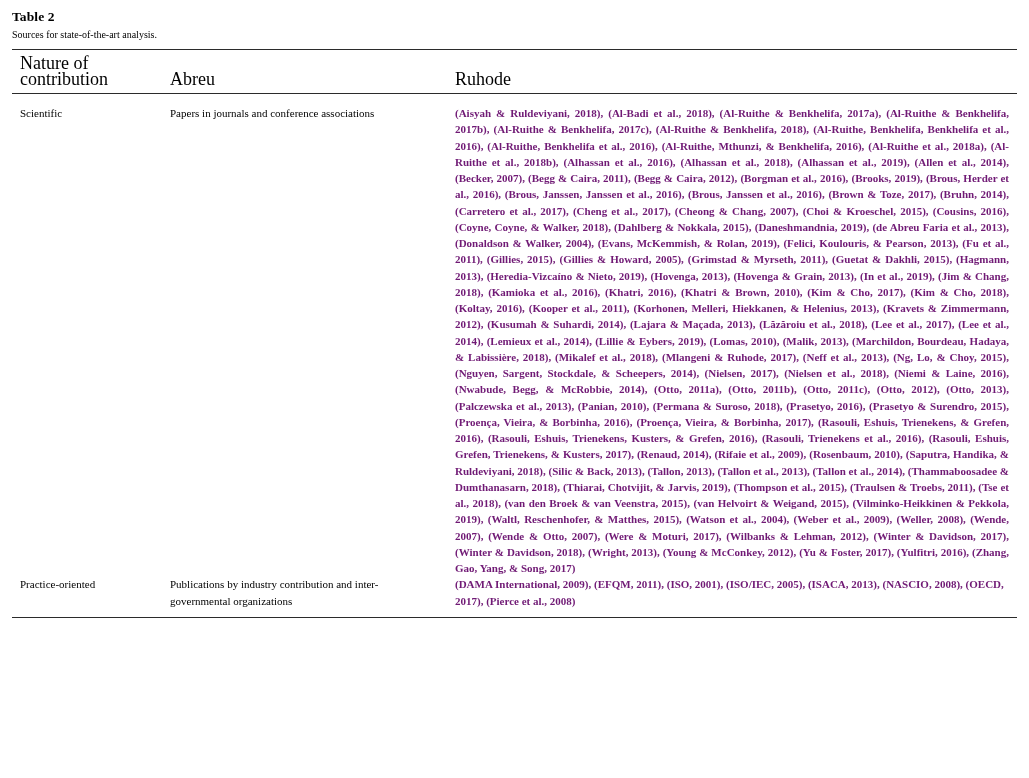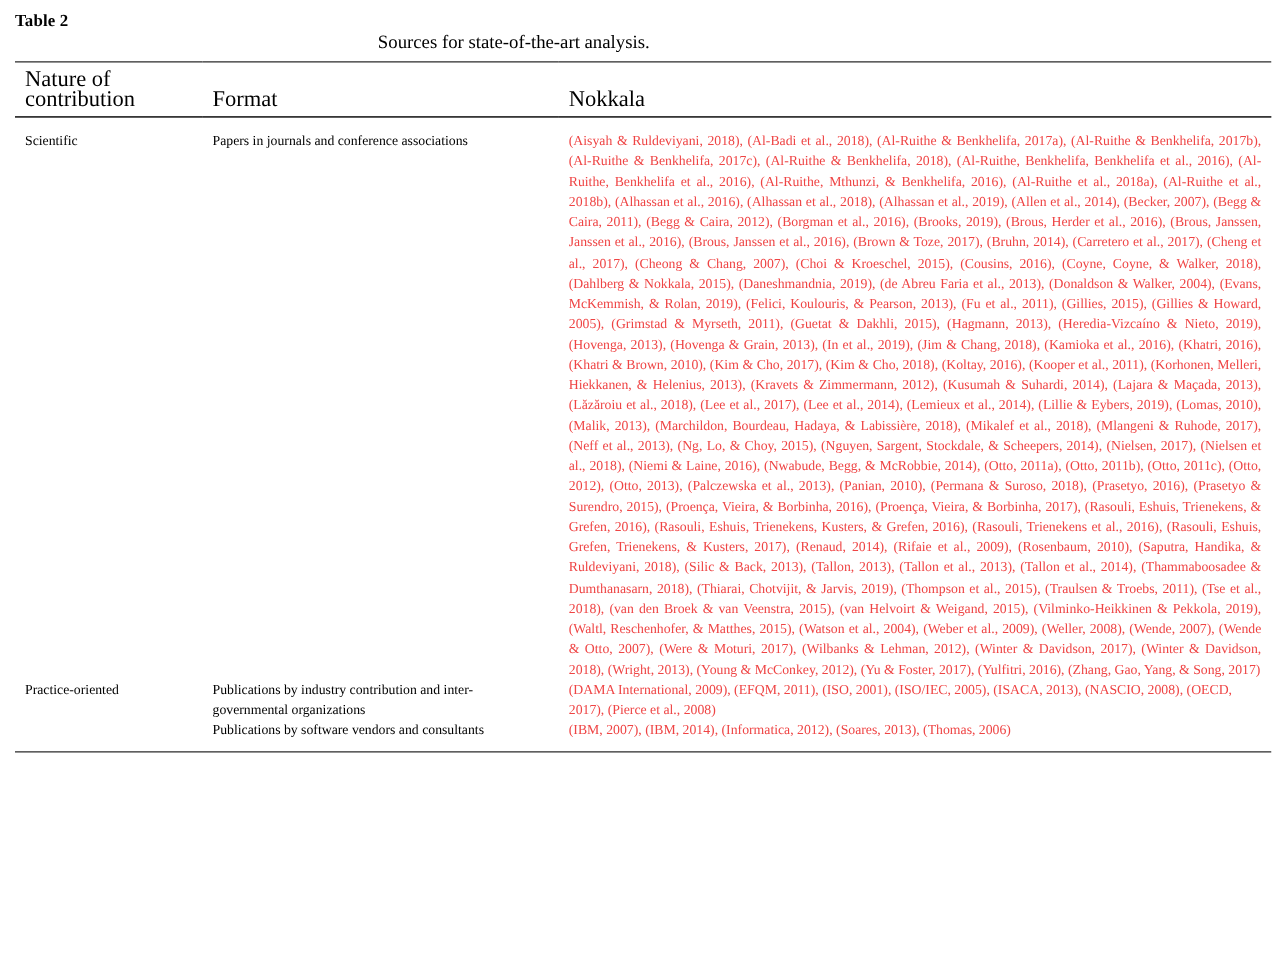--- a/index.html
+++ b/index.html
@@ -24,24 +24,23 @@
   .caption-block {
     margin: 0 0 6px 0;
   }
   .caption-label {
     font-weight: bold;
     font-size: 13.5px;
     line-height: 17px;
     letter-spacing: 0.1px;
   }
   .caption-text {
-    font-size: 15px;
+    font-size: 10px;
     line-height: 17px;
     margin-top: 1px;
-    text-align: center;
   }
   table.tbl {
     border-collapse: collapse;
     width: 1005px;
     table-layout: fixed;
     margin-top: 2px;
   }
   table.tbl thead th {
     text-align: left;
     font-weight: normal;
@@ -65,25 +64,26 @@
   tbody tr.first-row td {
     padding-top: 11px;
   }
   .cell-nature {
     white-space: nowrap;
   }
   .cell-format {
     padding-right: 14px !important;
   }
   .cell-sources {
-    color: #ef4444;
+    color: #701a75;
     text-align: justify;
     text-justify: inter-word;
     hyphens: none;
     word-spacing: 0px;
+    font-weight: bold;
   }
   .bottom-rule {
     border-top: 1.2px solid #2b2b2b;
     height: 0;
     width: 1005px;
     margin-top: 8px;
   }
   tr.tight td { padding-top: 0; }
   .nowrap-sources { text-align: left; }
 </style>
@@ -99,38 +99,33 @@
 
   <table class="tbl">
     <colgroup>
       <col class="col-nature">
       <col class="col-format">
       <col class="col-sources">
     </colgroup>
     <thead>
       <tr>
         <th>Nature of contribution</th>
-        <th>Format</th>
-        <th>Nokkala</th>
+        <th>Abreu</th>
+        <th>Ruhode</th>
       </tr>
     </thead>
     <tbody>
       <tr class="first-row">
         <td class="cell-nature">Scientific</td>
         <td class="cell-format">Papers in journals and conference associations</td>
         <td class="cell-sources">(Aisyah &amp; Ruldeviyani, 2018), (Al-Badi et al., 2018), (Al-Ruithe &amp; Benkhelifa, 2017a), (Al-Ruithe &amp; Benkhelifa, 2017b), (Al-Ruithe &amp; Benkhelifa, 2017c), (Al-Ruithe &amp; Benkhelifa, 2018), (Al-Ruithe, Benkhelifa, Benkhelifa et al., 2016), (Al-Ruithe, Benkhelifa et al., 2016), (Al-Ruithe, Mthunzi, &amp; Benkhelifa, 2016), (Al-Ruithe et al., 2018a), (Al-Ruithe et al., 2018b), (Alhassan et al., 2016), (Alhassan et al., 2018), (Alhassan et al., 2019), (Allen et al., 2014), (Becker, 2007), (Begg &amp; Caira, 2011), (Begg &amp; Caira, 2012), (Borgman et al., 2016), (Brooks, 2019), (Brous, Herder et al., 2016), (Brous, Janssen, Janssen et al., 2016), (Brous, Janssen et al., 2016), (Brown &amp; Toze, 2017), (Bruhn, 2014), (Carretero et al., 2017), (Cheng et al., 2017), (Cheong &amp; Chang, 2007), (Choi &amp; Kroeschel, 2015), (Cousins, 2016), (Coyne, Coyne, &amp; Walker, 2018), (Dahlberg &amp; Nokkala, 2015), (Daneshmandnia, 2019), (de Abreu Faria et al., 2013), (Donaldson &amp; Walker, 2004), (Evans, McKemmish, &amp; Rolan, 2019), (Felici, Koulouris, &amp; Pearson, 2013), (Fu et al., 2011), (Gillies, 2015), (Gillies &amp; Howard, 2005), (Grimstad &amp; Myrseth, 2011), (Guetat &amp; Dakhli, 2015), (Hagmann, 2013), (Heredia-Vizcaíno &amp; Nieto, 2019), (Hovenga, 2013), (Hovenga &amp; Grain, 2013), (In et al., 2019), (Jim &amp; Chang, 2018), (Kamioka et al., 2016), (Khatri, 2016), (Khatri &amp; Brown, 2010), (Kim &amp; Cho, 2017), (Kim &amp; Cho, 2018), (Koltay, 2016), (Kooper et al., 2011), (Korhonen, Melleri, Hiekkanen, &amp; Helenius, 2013), (Kravets &amp; Zimmermann, 2012), (Kusumah &amp; Suhardi, 2014), (Lajara &amp; Maçada, 2013), (Lăzăroiu et al., 2018), (Lee et al., 2017), (Lee et al., 2014), (Lemieux et al., 2014), (Lillie &amp; Eybers, 2019), (Lomas, 2010), (Malik, 2013), (Marchildon, Bourdeau, Hadaya, &amp; Labissière, 2018), (Mikalef et al., 2018), (Mlangeni &amp; Ruhode, 2017), (Neff et al., 2013), (Ng, Lo, &amp; Choy, 2015), (Nguyen, Sargent, Stockdale, &amp; Scheepers, 2014), (Nielsen, 2017), (Nielsen et al., 2018), (Niemi &amp; Laine, 2016), (Nwabude, Begg, &amp; McRobbie, 2014), (Otto, 2011a), (Otto, 2011b), (Otto, 2011c), (Otto, 2012), (Otto, 2013), (Palczewska et al., 2013), (Panian, 2010), (Permana &amp; Suroso, 2018), (Prasetyo, 2016), (Prasetyo &amp; Surendro, 2015), (Proença, Vieira, &amp; Borbinha, 2016), (Proença, Vieira, &amp; Borbinha, 2017), (Rasouli, Eshuis, Trienekens, &amp; Grefen, 2016), (Rasouli, Eshuis, Trienekens, Kusters, &amp; Grefen, 2016), (Rasouli, Trienekens et al., 2016), (Rasouli, Eshuis, Grefen, Trienekens, &amp; Kusters, 2017), (Renaud, 2014), (Rifaie et al., 2009), (Rosenbaum, 2010), (Saputra, Handika, &amp; Ruldeviyani, 2018), (Silic &amp; Back, 2013), (Tallon, 2013), (Tallon et al., 2013), (Tallon et al., 2014), (Thammaboosadee &amp; Dumthanasarn, 2018), (Thiarai, Chotvijit, &amp; Jarvis, 2019), (Thompson et al., 2015), (Traulsen &amp; Troebs, 2011), (Tse et al., 2018), (van den Broek &amp; van Veenstra, 2015), (van Helvoirt &amp; Weigand, 2015), (Vilminko-Heikkinen &amp; Pekkola, 2019), (Waltl, Reschenhofer, &amp; Matthes, 2015), (Watson et al., 2004), (Weber et al., 2009), (Weller, 2008), (Wende, 2007), (Wende &amp; Otto, 2007), (Were &amp; Moturi, 2017), (Wilbanks &amp; Lehman, 2012), (Winter &amp; Davidson, 2017), (Winter &amp; Davidson, 2018), (Wright, 2013), (Young &amp; McConkey, 2012), (Yu &amp; Foster, 2017), (Yulfitri, 2016), (Zhang, Gao, Yang, &amp; Song, 2017)</td>
       </tr>
       <tr class="tight">
         <td class="cell-nature">Practice-oriented</td>
         <td class="cell-format">Publications by industry contribution and inter-governmental organizations</td>
         <td class="cell-sources nowrap-sources">(DAMA International, 2009), (EFQM, 2011), (ISO, 2001), (ISO/IEC, 2005), (ISACA, 2013), (NASCIO, 2008), (OECD, 2017), (Pierce et al., 2008)</td>
       </tr>
-      <tr class="tight">
-        <td class="cell-nature"></td>
-        <td class="cell-format">Publications by software vendors and consultants</td>
-        <td class="cell-sources nowrap-sources">(IBM, 2007), (IBM, 2014), (Informatica, 2012), (Soares, 2013), (Thomas, 2006)</td>
-      </tr>
     </tbody>
   </table>
 
   <div class="bottom-rule"></div>
 
 </div>
 
 </body></html>

